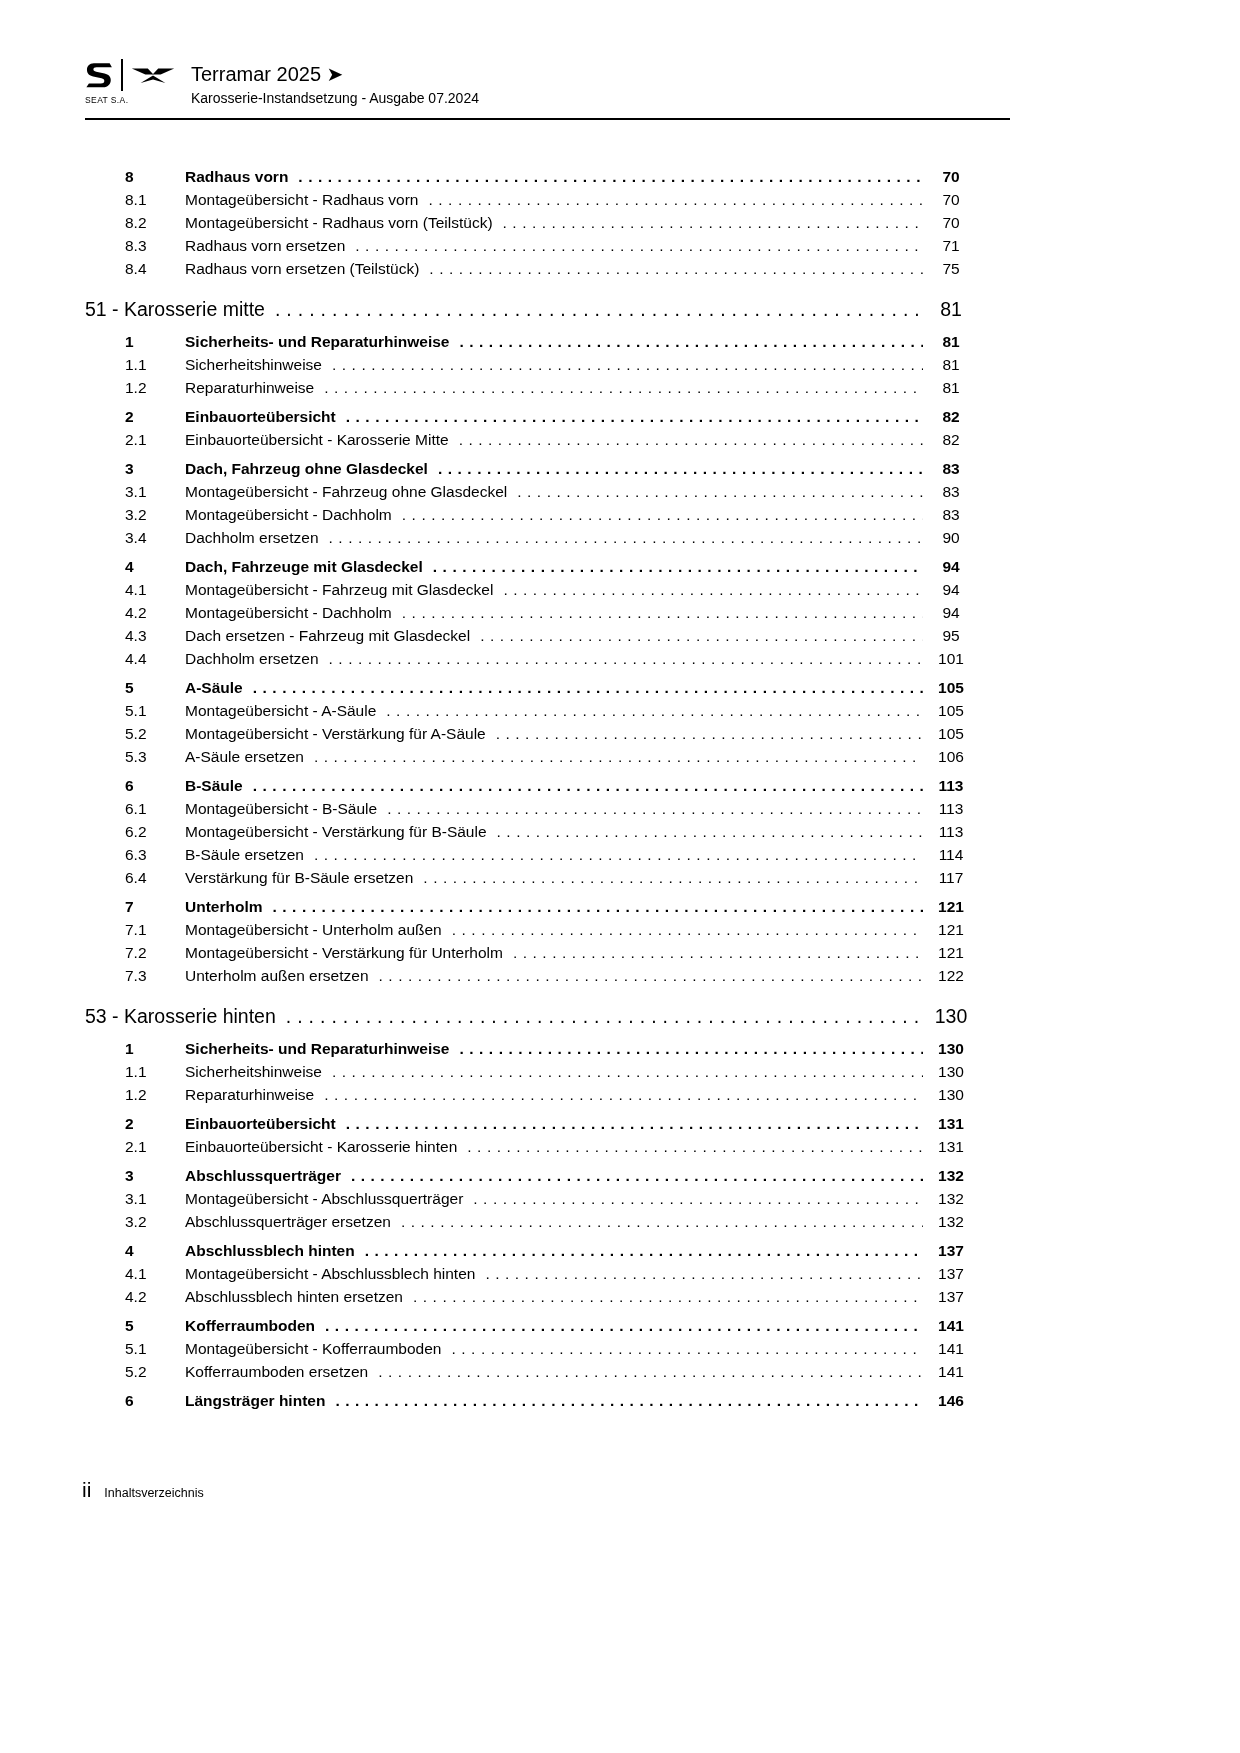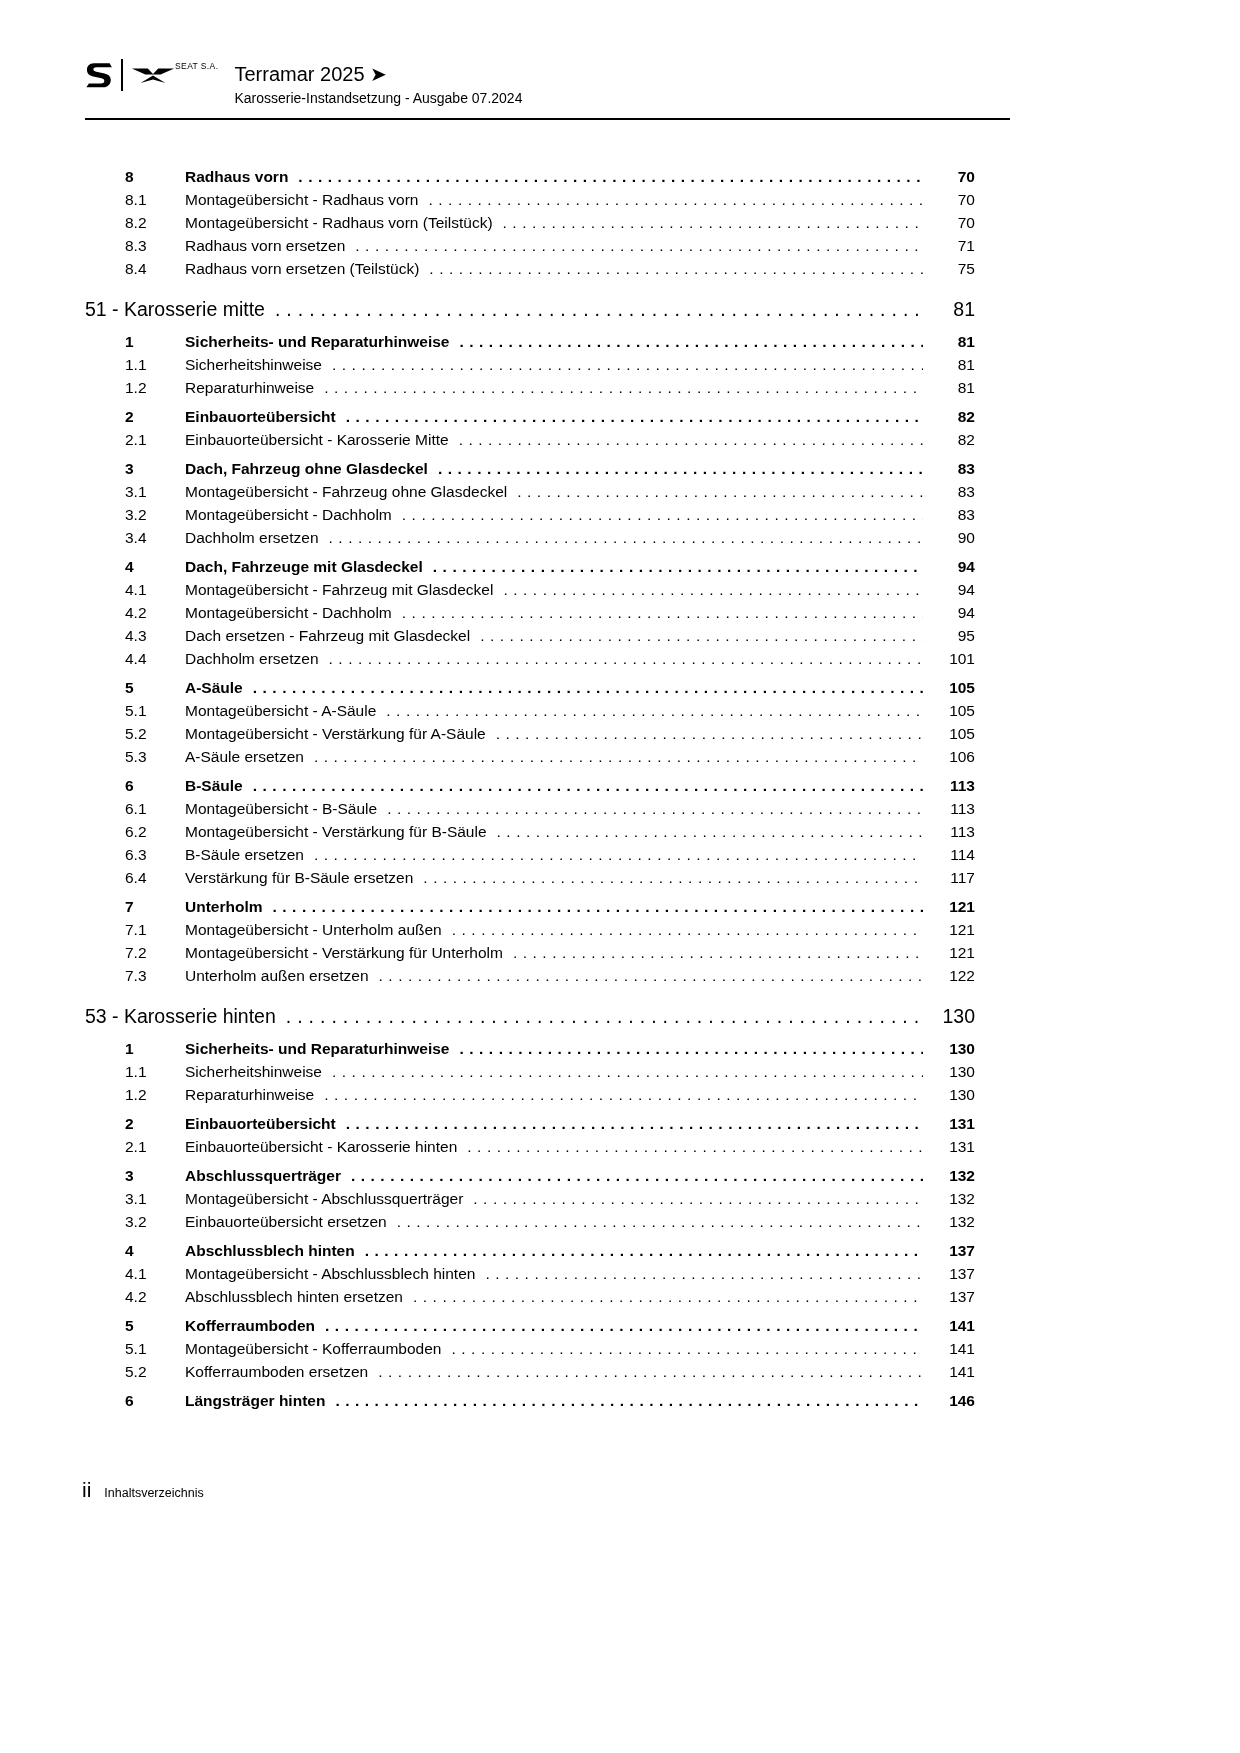--- a/index.html
+++ b/index.html
@@ -18,21 +18,21 @@
   }
 
   
   .doc-header {
     position: absolute;
     left: 85px;
     top: 58px;
     display: flex;
     align-items: flex-start;
   }
-  .brand-block { display: flex; flex-direction: row; }
+  .brand-block { display: flex; flex-direction: column; }
   .logo-row { display: flex; align-items: center; height: 34px; }
   .seat-logo svg, .cupra-logo svg { display: block; }
   .logo-divider { width: 2px; height: 32px; background: #000; margin: 0 8px; }
   .brand-caption { font-size: 8.5px; letter-spacing: 0.4px; margin-top: 3px; }
   .header-titles { margin-left: 16px; padding-top: 4px; }
   .model-title { font-size: 20px; line-height: 24px; white-space: nowrap; }
   .doc-title   { font-size: 14px; line-height: 24px; white-space: nowrap; }
   .header-rule {
     position: absolute;
     left: 85px;
@@ -60,21 +60,21 @@
     flex: 1 1 auto;
     min-width: 0;
     overflow: hidden;
     white-space: nowrap;
     margin: 0 4px 0 10px;
   }
   .col-dots::after {
     content: "........................................................................................................................................................................";
     letter-spacing: 5.5px;
   }
-  .col-page  { flex: none; width: 48px; text-align: right; }
+  .col-page  { flex: none; width: 48px; text-align: center; }
 
   .toc-row.section { font-weight: 700; margin-top: 6px; }
   .toc-row.chapter {
     font-weight: 400;
     font-size: 19.5px;
     line-height: 29px;
     margin-top: 15px;
   }
   .toc-row.chapter .col-dots::after { letter-spacing: 6px; }
 
@@ -361,21 +361,21 @@
         <span class="col-page">132</span>
       </div>
       <div class="toc-row subsection">
         <span class="col-num">3.1</span>
         <span class="col-title">Montageübersicht - Abschlussquerträger</span>
         <span class="col-dots"></span>
         <span class="col-page">132</span>
       </div>
       <div class="toc-row subsection">
         <span class="col-num">3.2</span>
-        <span class="col-title">Einbauorteübersicht ersetzen</span>
+        <span class="col-title">Abschlussquerträger ersetzen</span>
         <span class="col-dots"></span>
         <span class="col-page">132</span>
       </div>
       <div class="toc-row section">
         <span class="col-num">4</span>
         <span class="col-title">Abschlussblech hinten</span>
         <span class="col-dots"></span>
         <span class="col-page">137</span>
       </div>
       <div class="toc-row subsection">

